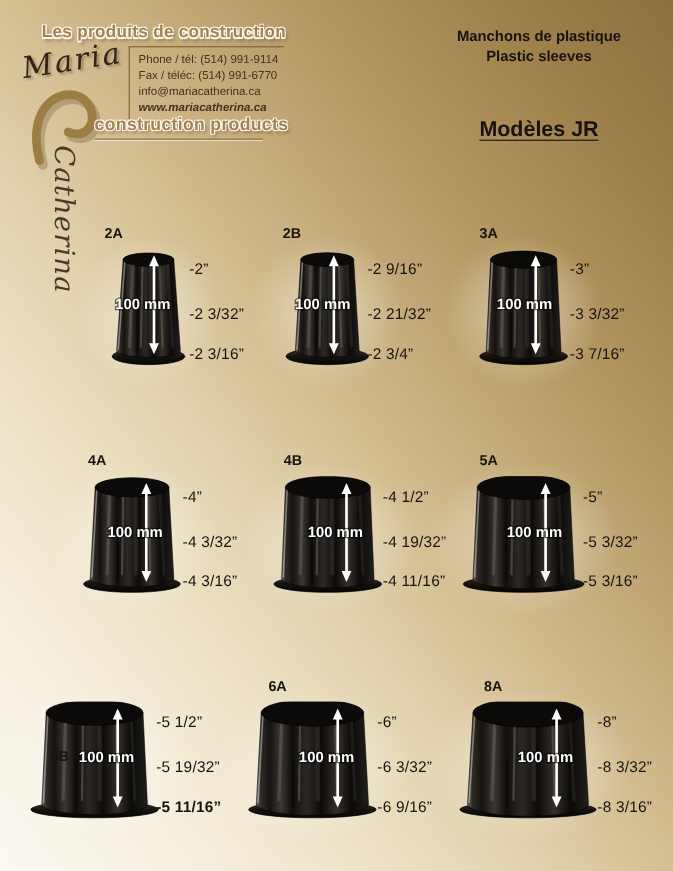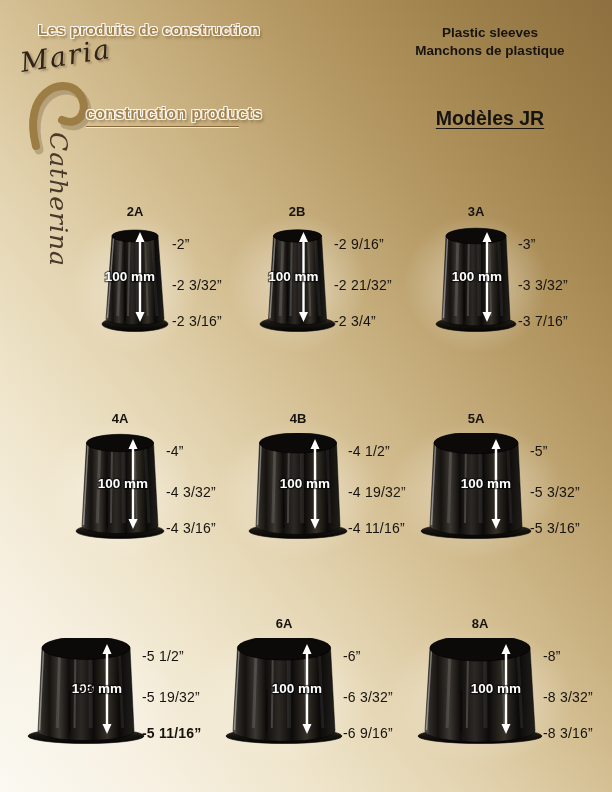--- a/index.html
+++ b/index.html
@@ -26,21 +26,21 @@
     text-shadow:2px 2px 2px rgba(110,90,60,.5);}
   .flourish{position:absolute;left:4px;top:70px;}
   
   .titles{position:absolute;left:375px;top:24px;width:230px;text-align:center;color:#161310;}
   .title-line{font-size:13.5px;font-weight:bold;line-height:18px;}
   .model-title{margin-top:47px;font-size:19.5px;font-weight:bold;display:inline-block;
     text-decoration:underline;text-underline-offset:3px;}
   
   .glow{position:absolute;border-radius:50%;
     background:radial-gradient(ellipse at center,rgba(252,250,243,.5) 0%,rgba(252,250,243,0) 68%);}
-  .code{position:absolute;width:80px;text-align:center;font-size:13px;font-weight:bold;color:#17130f;}
+  .code{position:absolute;width:80px;font-size:13px;font-weight:bold;color:#17130f;}
   .dims{position:absolute;}
   .dim{position:absolute;left:0;font-size:14px;color:#17130f;letter-spacing:.2px;white-space:nowrap;}
   .svg-holder{position:absolute;}
   .mm{font-family:"Liberation Sans",sans-serif;font-weight:bold;font-size:13.5px;fill:#ffffff;
     paint-order:stroke;stroke:rgba(0,0,0,.55);stroke-width:2.5px;}
 </style>
 </head>
 <body>
 
 <svg width="0" height="0" style="position:absolute" aria-hidden="true">
@@ -72,27 +72,33 @@
   <div class="maria">Maria</div>
 
   <svg class="flourish" width="110" height="250" viewBox="0 0 110 250">
     <path d="M 32,76 C 18,22 58,6 74,22 C 87,37 77,58 58,50" fill="none" stroke="rgba(100,80,50,0.3)" stroke-width="9" stroke-linecap="round" transform="translate(3,4)"></path>
     <path d="M 32,76 C 18,22 58,6 74,22 C 87,37 77,58 58,50" fill="none" stroke="#9c7d44" stroke-width="8" stroke-linecap="round"></path>
     <g transform="translate(46,62) rotate(90)">
       <text x="0" y="0" font-family="DejaVu Serif, serif" font-style="italic" font-size="25" letter-spacing="1" fill="#4a392a">Catherina</text>
     </g>
   </svg>
 
+  <div class="contact-box">
+    <div>Phone / tél: (514) 991-9114</div>
+    <div>Fax / téléc: (514) 991-6770</div>
+    <div>info@mariacatherina.ca</div>
+    <div class="contact-web">www.mariacatherina.ca</div>
+  </div>
 
   <div class="gold-head tagline-en">construction products</div>
   <div class="rule-en"></div>
 
   <div class="titles">
+    <div class="title-line">Manchons de plastique</div>
     <div class="title-line">Plastic sleeves</div>
-    <div class="title-line">Manchons de plastique</div>
     <div><span class="model-title">Modèles JR</span></div>
   </div>
 
   <div id="grid">
       <div class="cell">
     <div class="glow" style="left: 67px; top: 211px; width: 136px; height: 145px;"></div>
     <div class="svg-holder" style="left: 92px; top: 226px;"><svg width="86" height="110" viewBox="0 0 86 110">
     <ellipse cx="43" cy="98" rx="33" ry="7.5" fill="url(#flangeGrad)" stroke="#000" stroke-width="0.6"></ellipse>
     <path d="M 20 10 A 23 5.5 0 0 1 66 10 L 72 93 A 29 5.8 0 0 1 14 93 Z" fill="url(#bodyGrad)" stroke="#000" stroke-width="0.5"></path>
     <line x1="29.2" y1="14" x2="25.6" y2="90" stroke="rgba(255,255,255,0.12)" stroke-width="3"></line>

